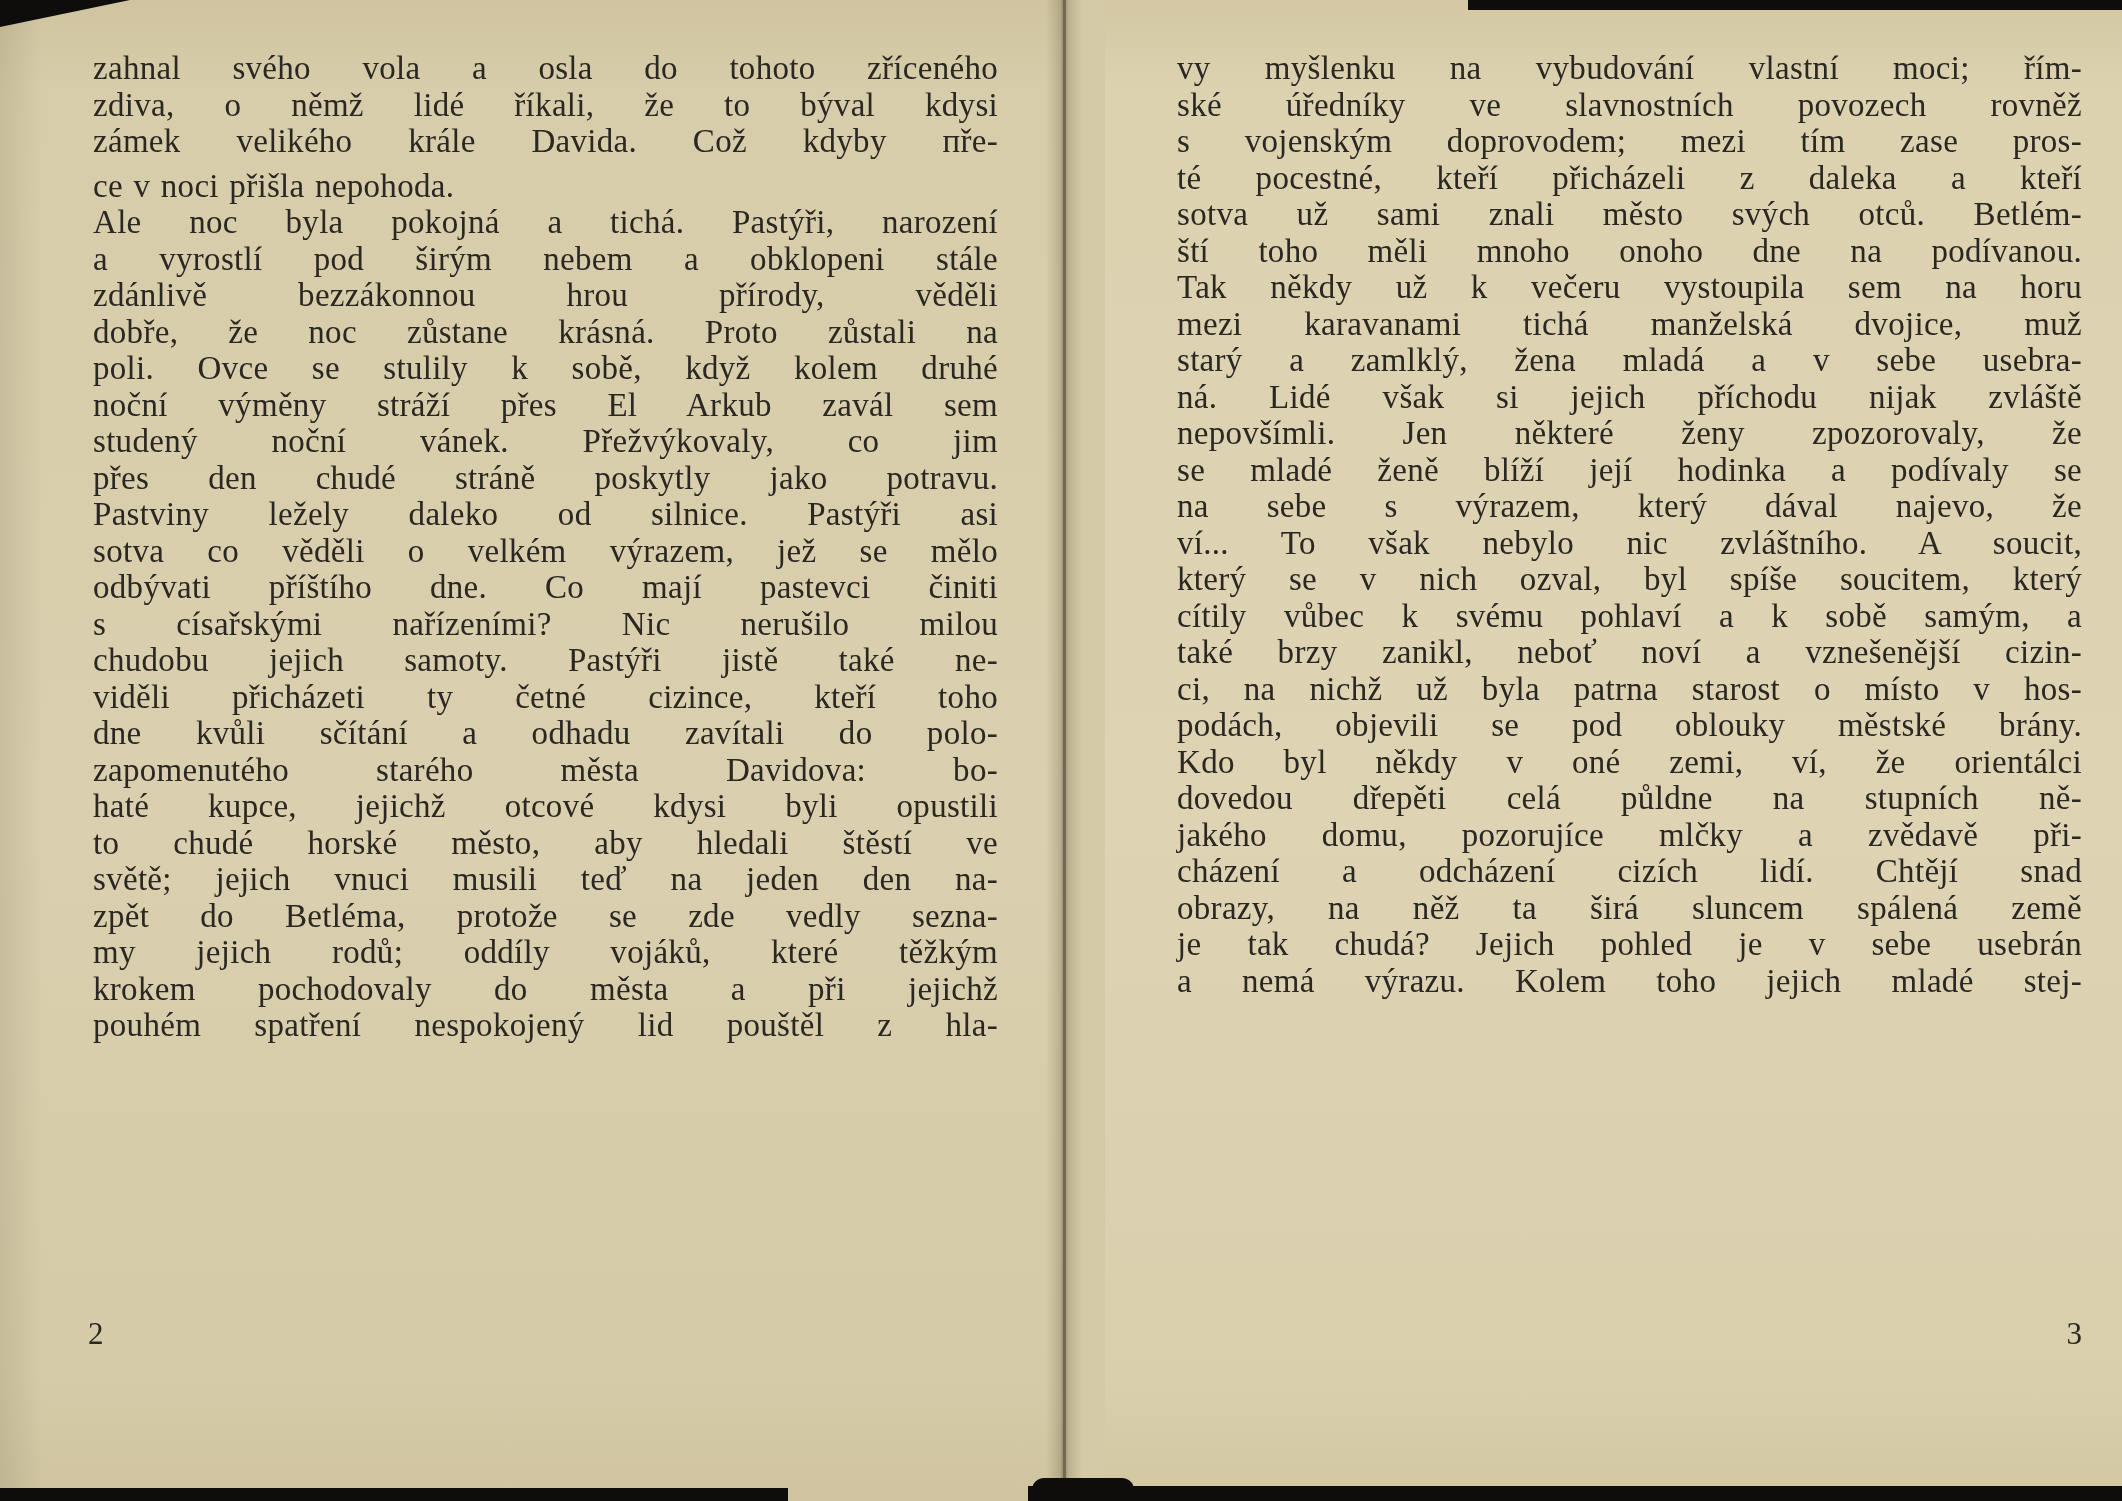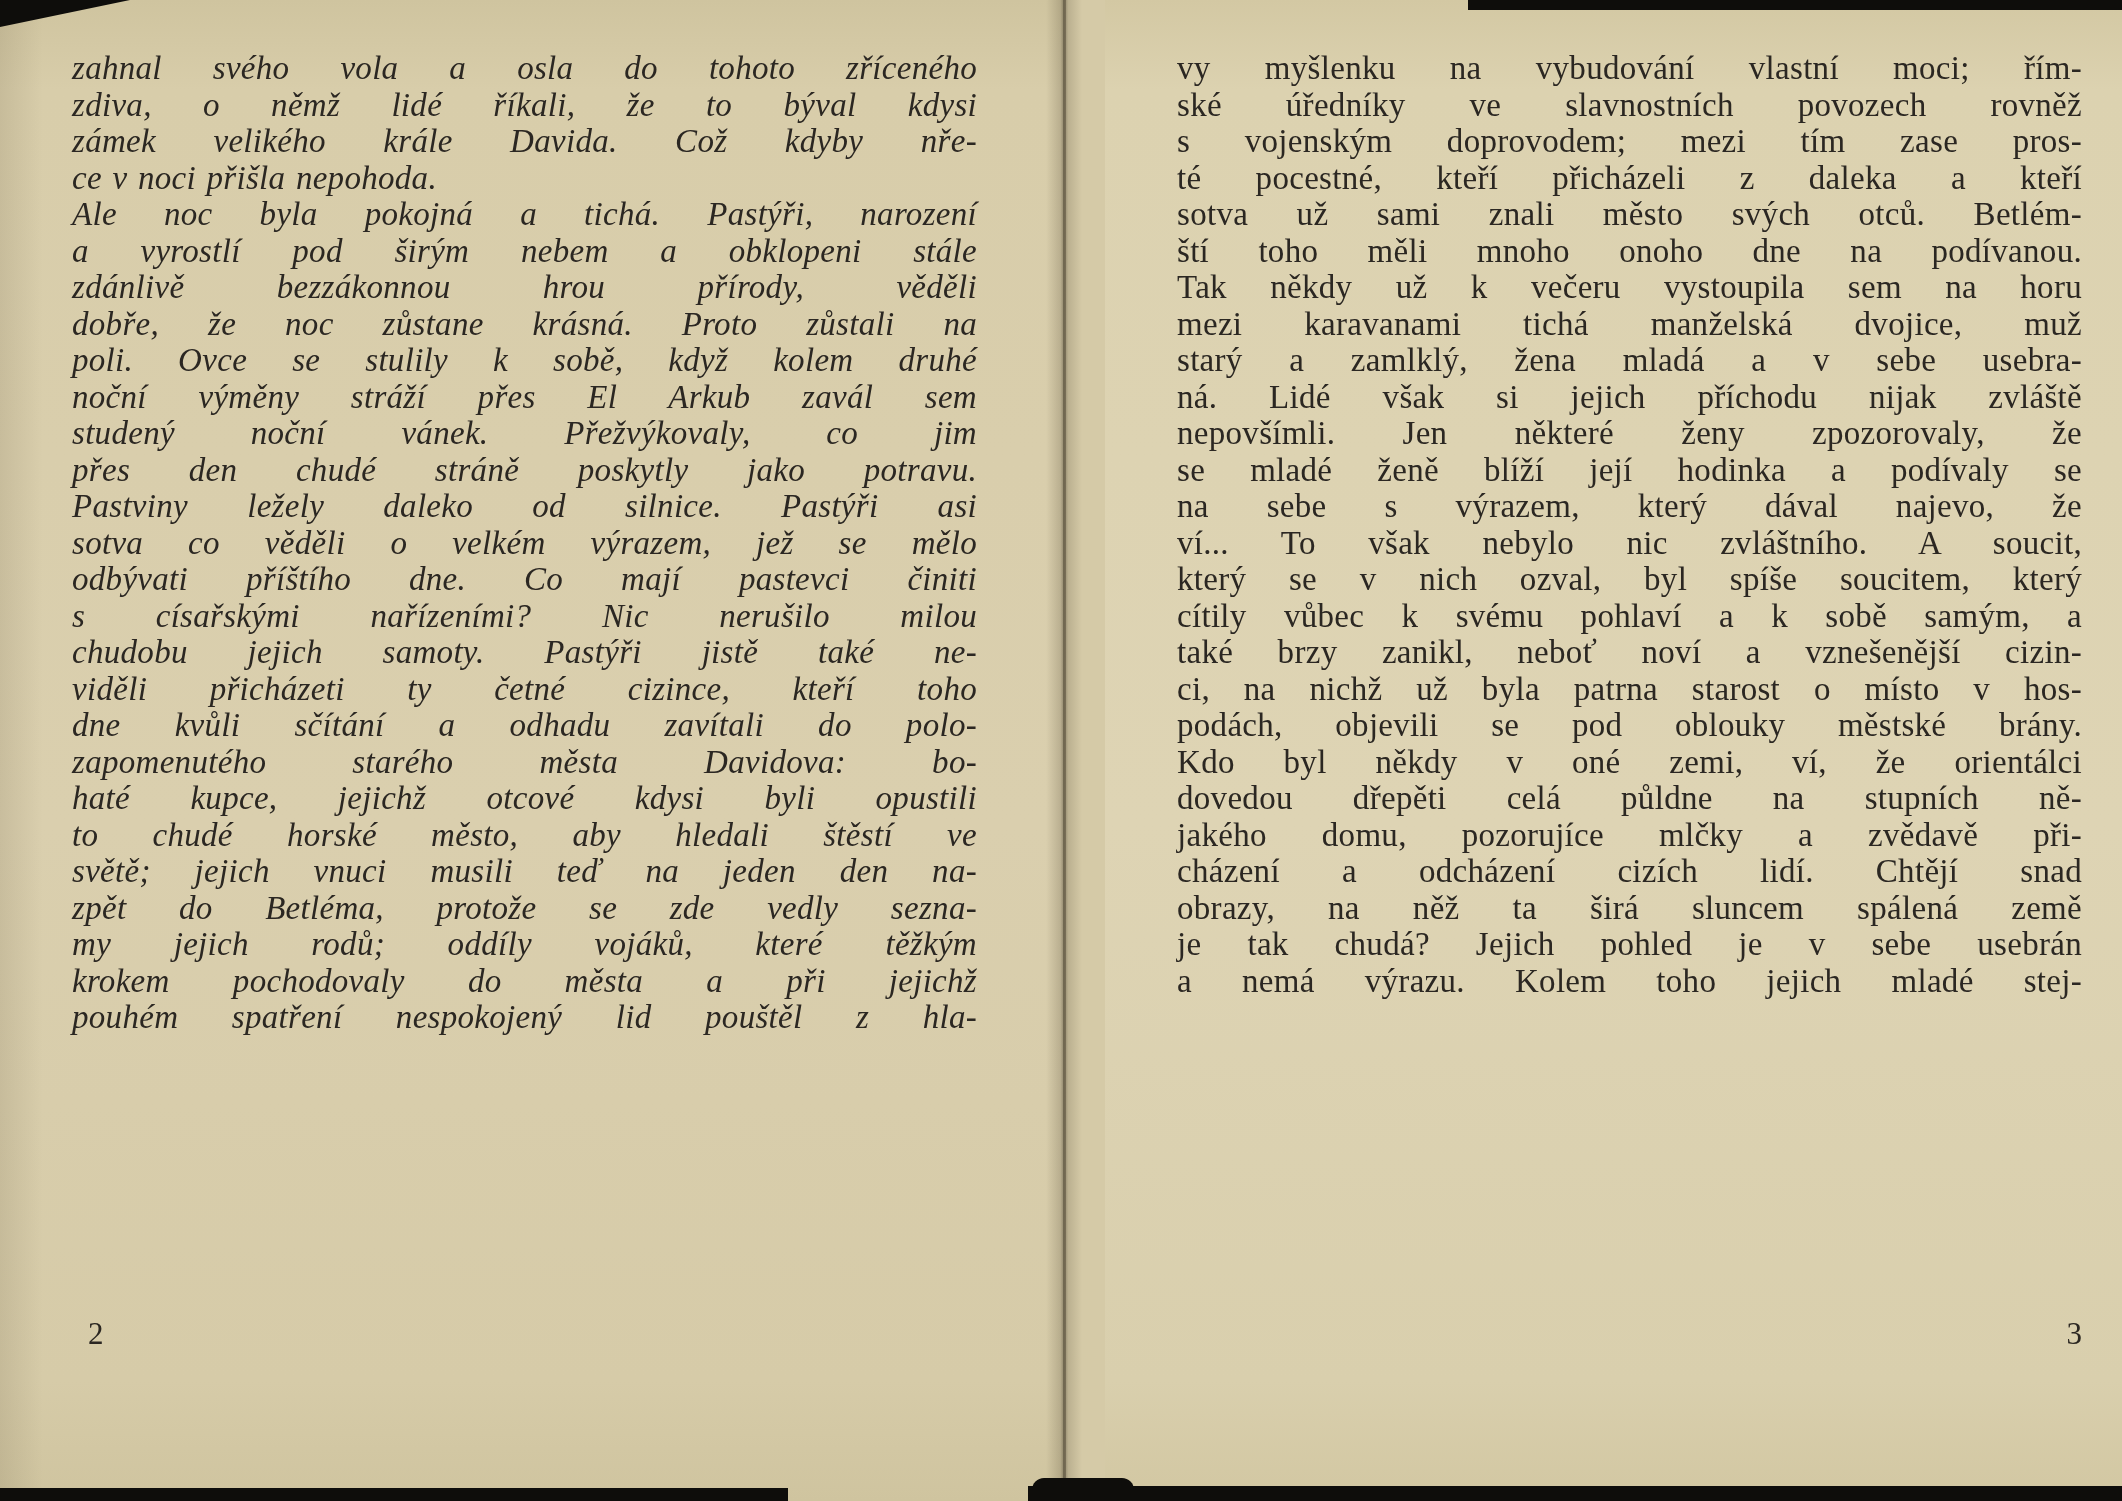--- a/index.html
+++ b/index.html
@@ -33,33 +33,34 @@
     background:
       linear-gradient(270deg, rgba(120,108,82,0.15) 0%, rgba(120,108,82,0) 4%),
       linear-gradient(180deg, #d3c8a3 0%, #dcd2b0 6%, #ded4b4 55%, #d9cfad 92%, #d2c7a2 100%);
   }
   .text-block {
     position: absolute;
     top: 50px;
     width: 905px;
     color: #2b2722;
   }
-  .page-left .text-block { left: 72px; font-style: italic; }
+  .page-left .text-block { left: 93px; }
   .page-right .text-block { left: 72px; }
   .line {
     font-size: 33px;
     line-height: 36.5px;
     letter-spacing: 0.3px;
     word-spacing: 2px;
     white-space: normal;
     text-align: justify;
     text-align-last: justify;
   }
   .line.para-end {
     text-align-last: left;
+    margin-top: 8px;
   }
   .page-number {
     position: absolute;
     font-size: 31px;
     color: #2b2722;
   }
   .page-left .page-number { left: 88px; top: 1316px; }
   .page-right .page-number { right: 82px; top: 1316px; }
 
   

